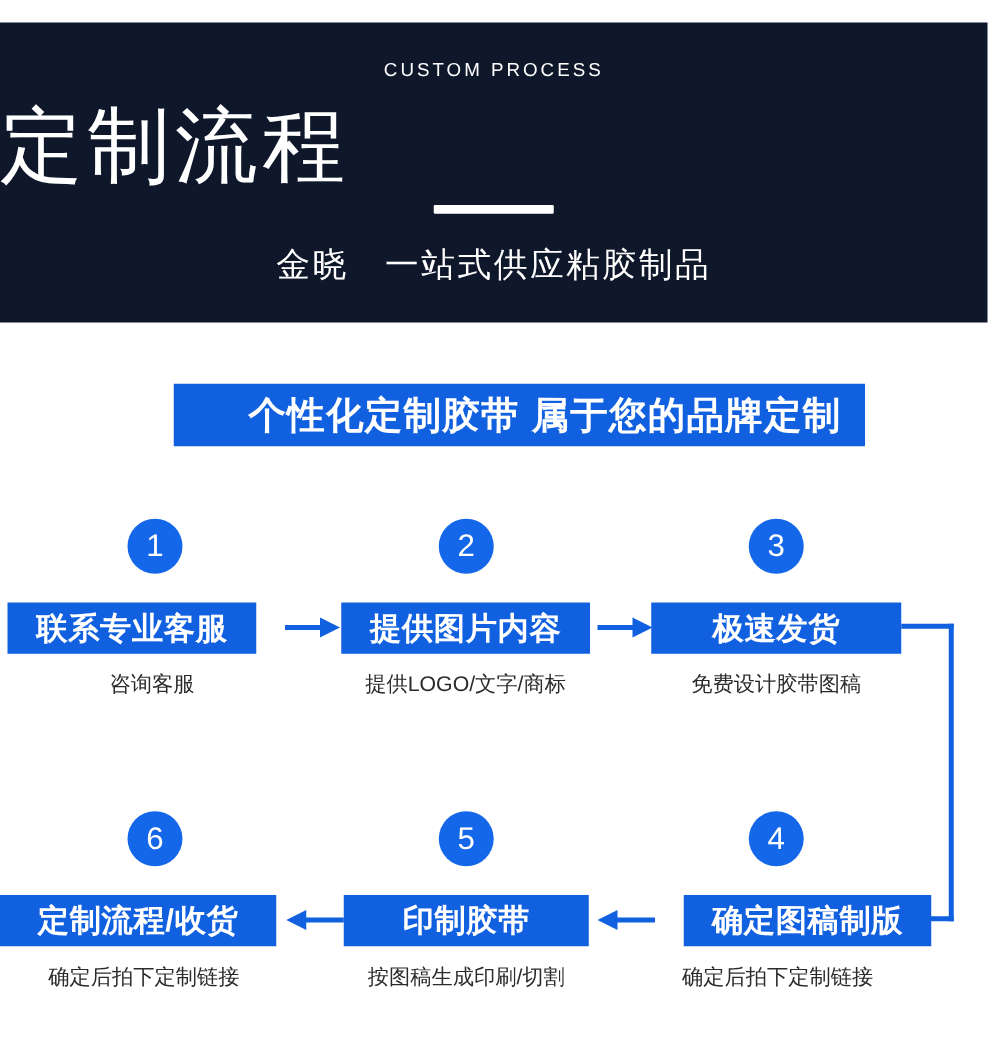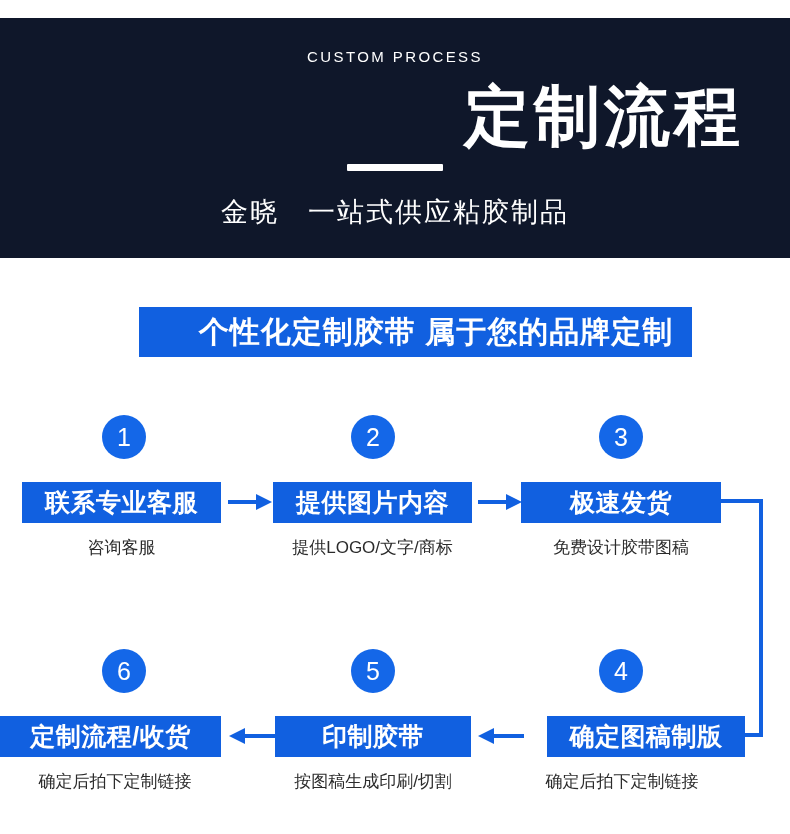--- a/index.html
+++ b/index.html
@@ -21,24 +21,24 @@
     position:absolute;left:0;top:30px;width:790px;
     text-align:center;
     color:#ffffff;
     font-size:15px;
     letter-spacing:2.4px;
     font-weight:400;
     white-space:nowrap;
   }
   #header-title{
     position:absolute;left:0;top:58px;width:744px;
-    text-align:right;
+    text-align:left;
     color:#ffffff;
     font-size:66px;
-    font-weight:bold;
+    font-weight:normal;
     letter-spacing:4px;
     line-height:80px;
     white-space:nowrap;
   }
   #header-divider{
     position:absolute;left:50%;top:146px;
     transform:translateX(-50%);
     width:96px;height:7px;
     background:#ffffff;
     border-radius:1px;
@@ -141,21 +141,21 @@
   <div id="header-divider"></div>
   <div id="header-subtitle">金晓　一站式供应粘胶制品</div>
 </div>
 
 <div id="section-banner">
   <span id="section-banner-text">个性化定制胶带  属于您的品牌定制</span>
 </div>
 
 <div class="step">
   <div class="step-circle" style="left:102px;top:415px;">1</div>
-  <div class="step-box" style="left:22px;top:482px;width:199px;">
+  <div class="step-box" style="left:6px;top:482px;width:199px;">
     <span class="step-box-text">联系专业客服</span>
   </div>
   <div class="step-caption" style="left:22px;top:536px;width:199px;">咨询客服</div>
 </div>
 
 <div class="arrow right" style="left:228px;top:492px;width:44px;">
   <div class="shaft" style="left:0;width:30px;"></div>
   <div class="head" style="left:28px;"></div>
 </div>
 

